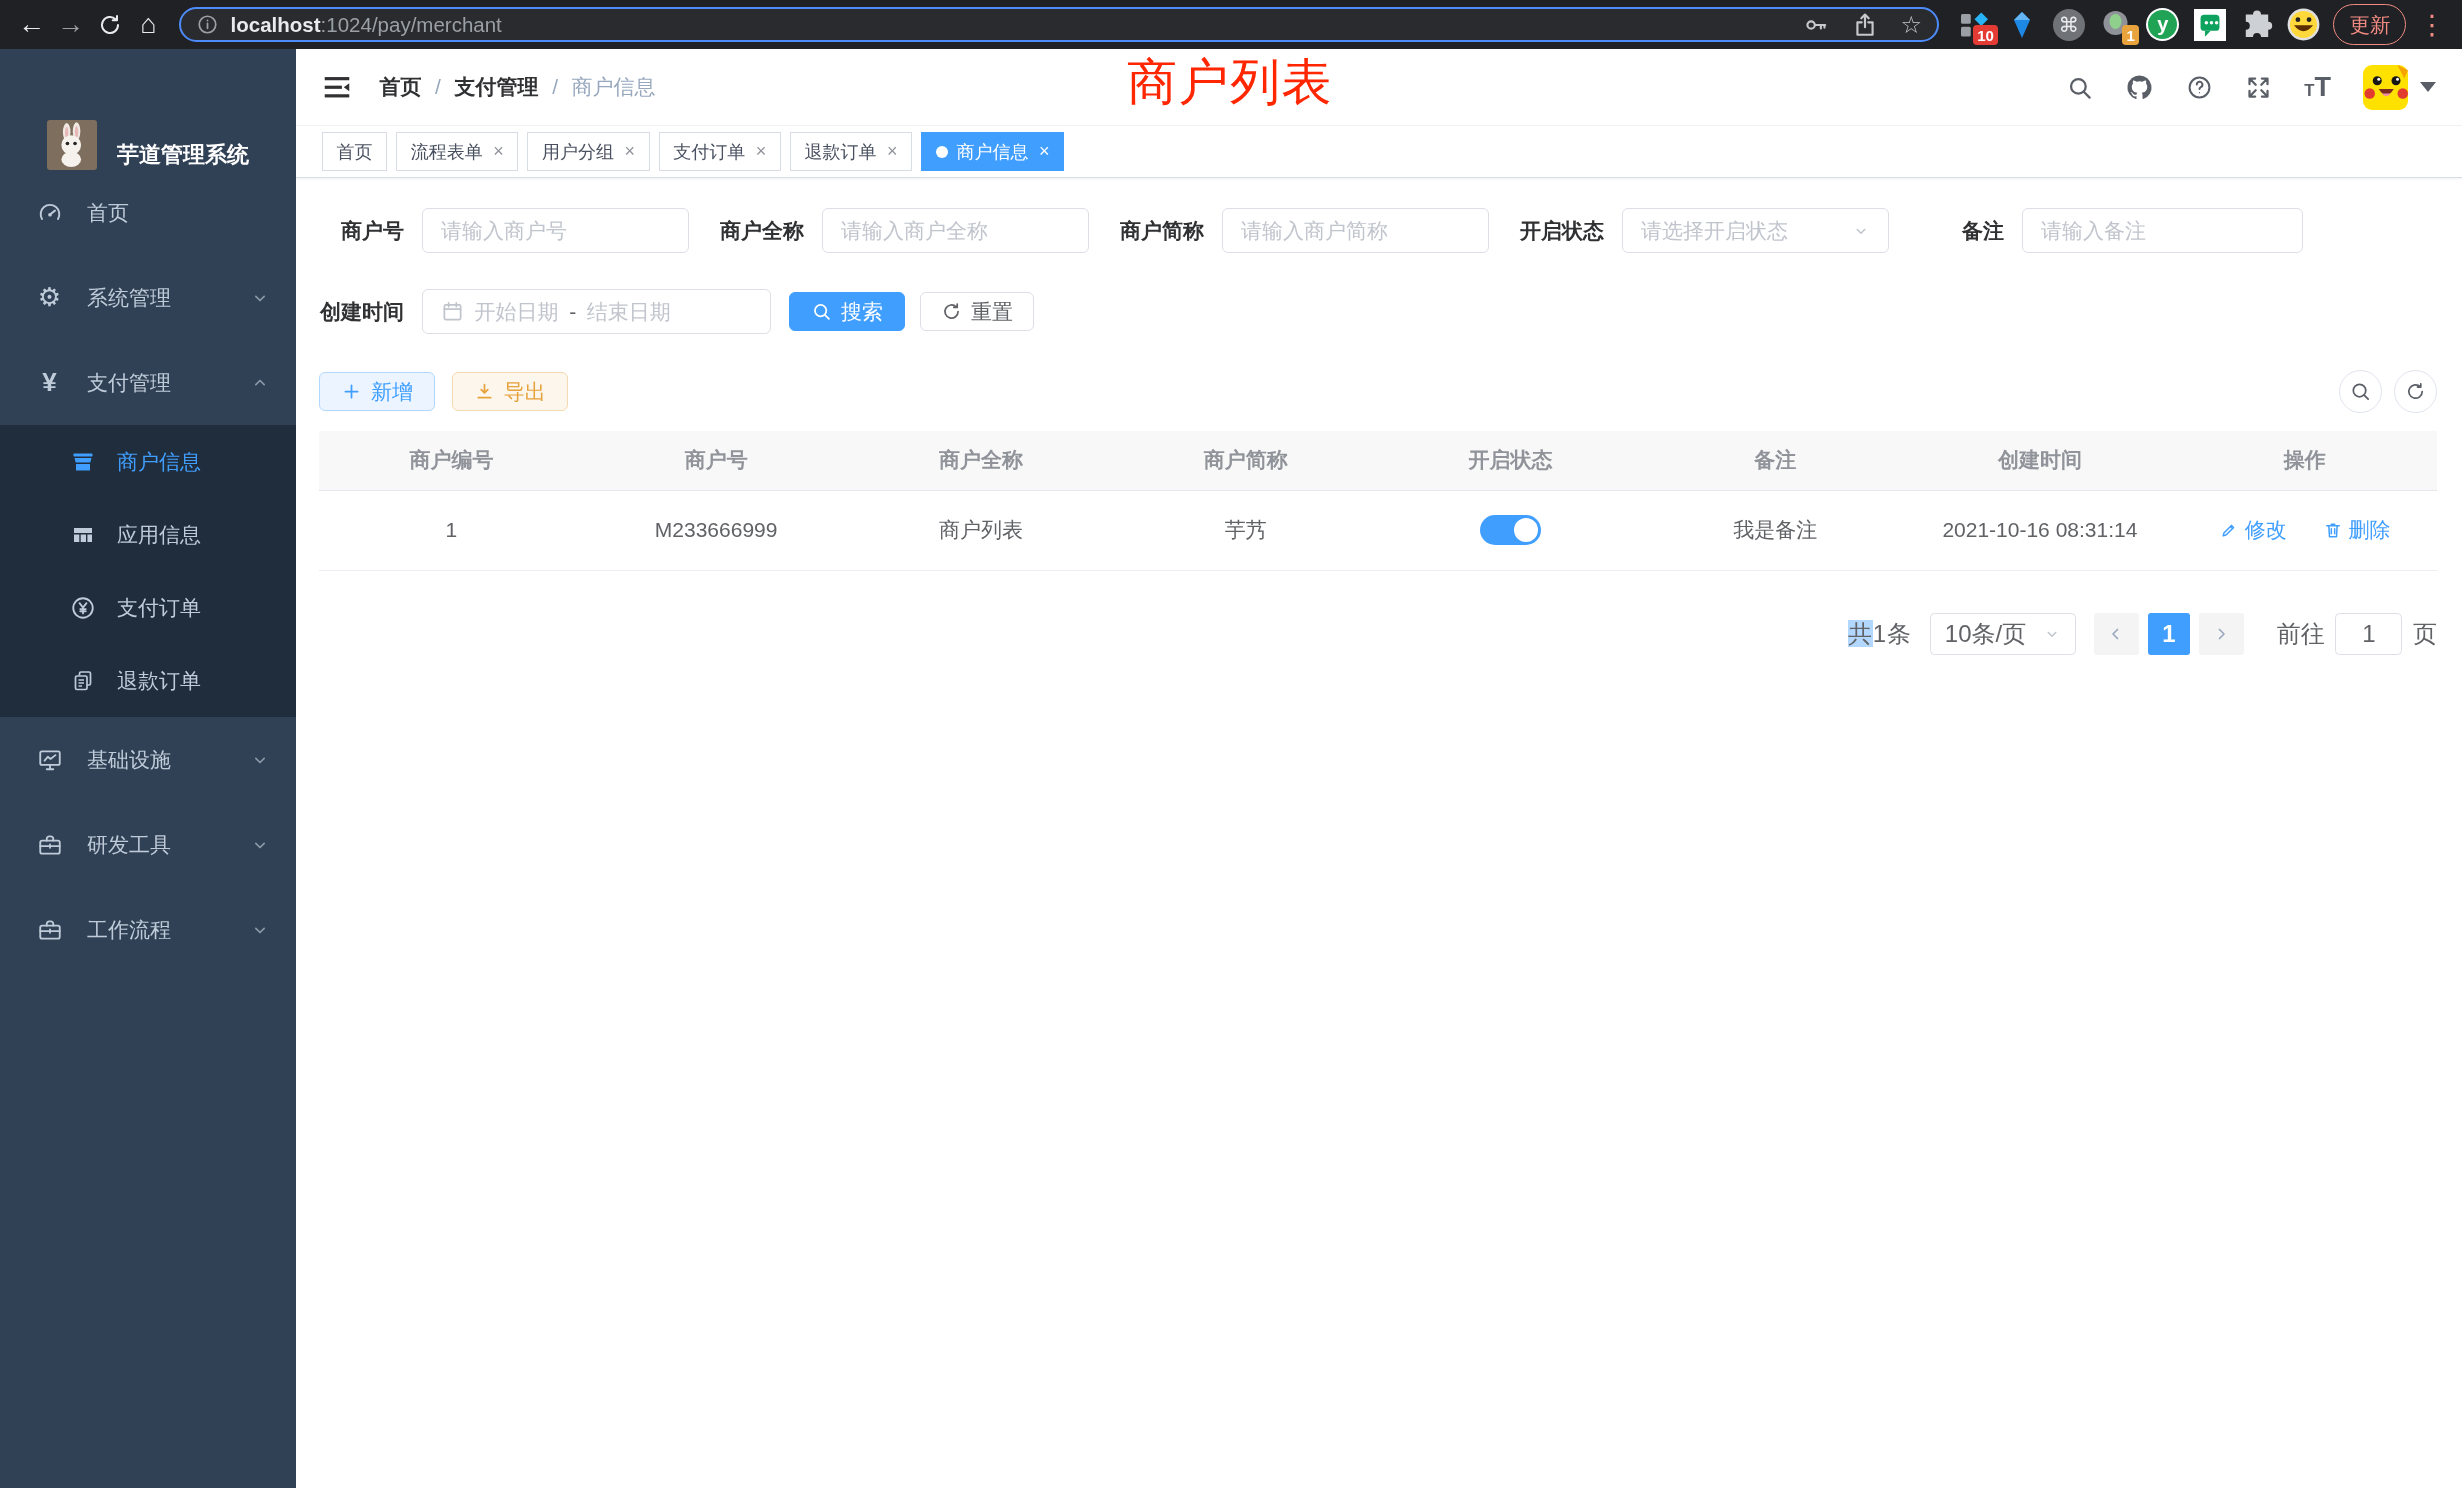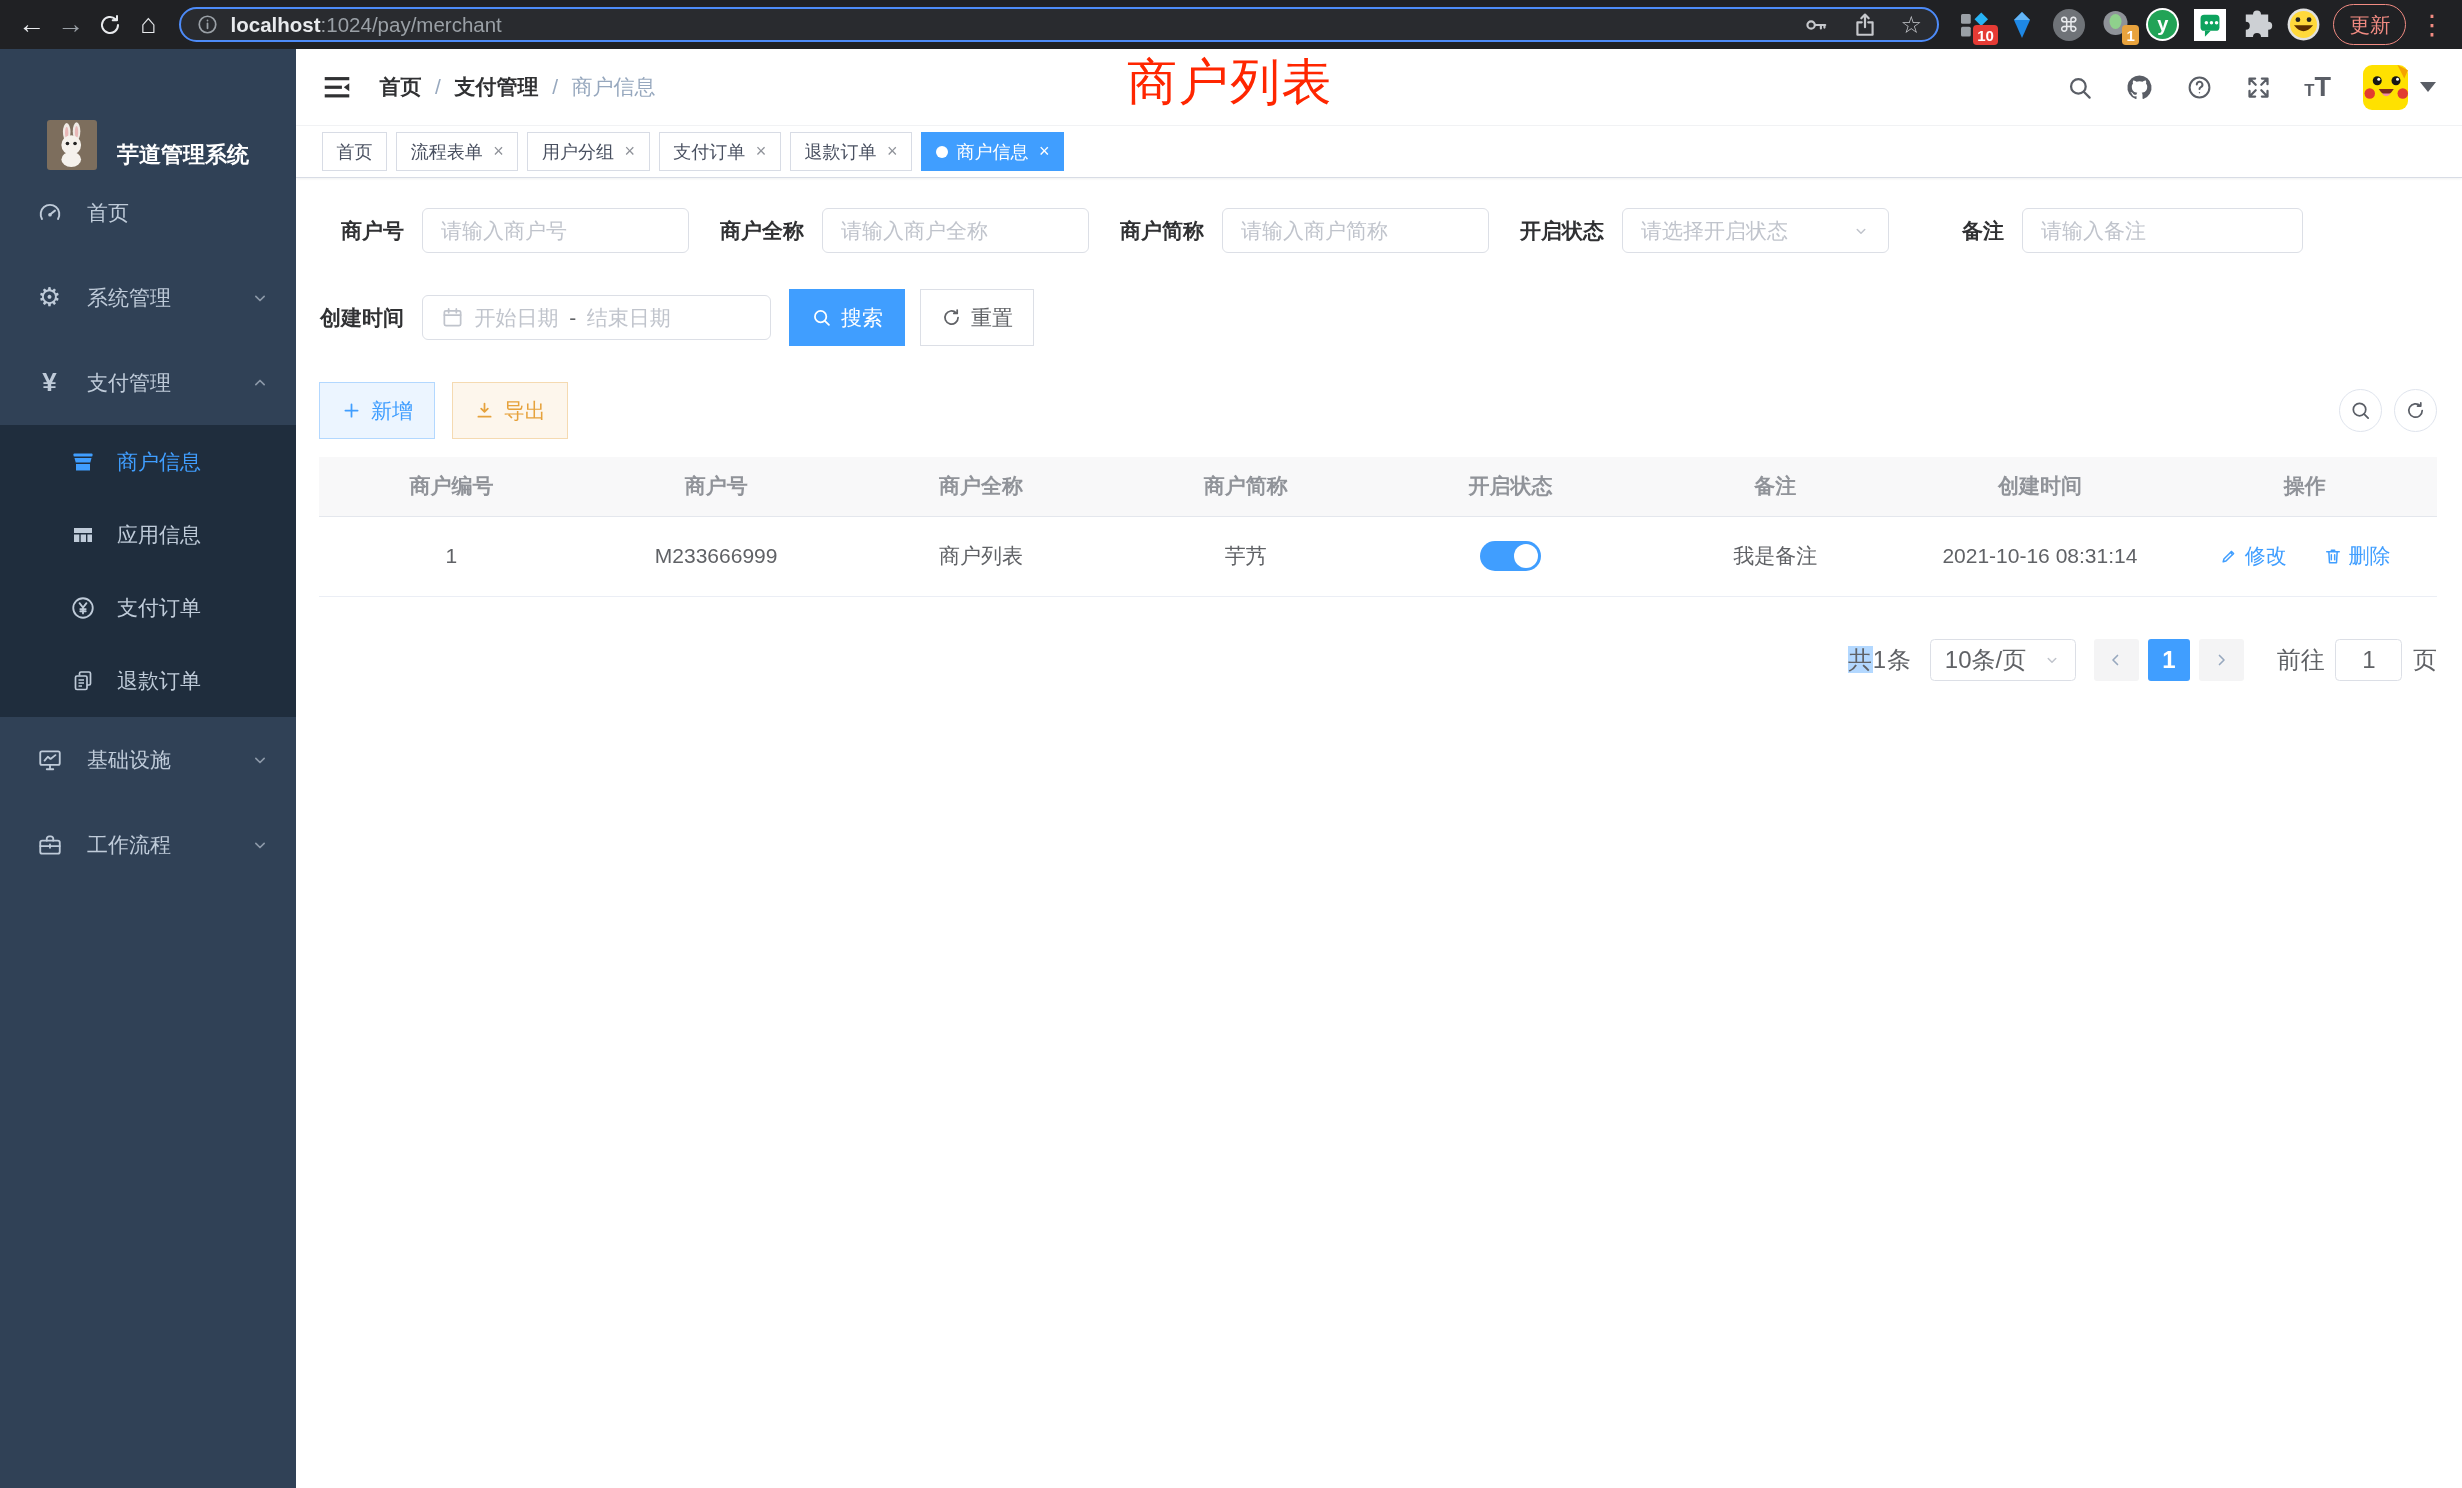--- a/index.html
+++ b/index.html
@@ -86,21 +86,21 @@
   .flabel { width:85px; text-align:right; font-size:21px; color:#303133; font-weight:600;
             margin-right:18px; white-space:nowrap; flex-shrink:0; }
   .finput { height:45px; border:0.8px solid #dcdfe6; border-radius:6px; background:#fff;
             display:flex; align-items:center; padding:0 18px; font-size:21px; }
   .ph { color:#c0c4cc; white-space:nowrap; }
   .w352 { width:267px; } .w370 { width:281px; } .w460 { width:349px; }
   .sel-caret { margin-left:auto; color:#c0c4cc; }
   .date-input .ph { margin:0 10.6px; }
   .cal-icon { color:#c0c4cc; }
 
-  .btn { height:57px; border-radius:0; font-size:21px; display:inline-flex; align-items:center;
+  .btn { height:39px; border-radius:6px; font-size:21px; display:inline-flex; align-items:center;
          justify-content:flex-end; gap:9px; cursor:pointer; white-space:nowrap; }
   .btn-primary { background:#409eff; border:0.8px solid #409eff; color:#fff; padding:0 21px; margin-left:18px; }
   .btn-plain   { background:#fff; border:0.8px solid #dcdfe6; color:#606266; padding:0 20px; margin-left:15px; }
   .btn-add     { background:#ecf5ff; border:0.8px solid #b3d8ff; color:#409eff; padding:16px 21px; }
   .btn-export  { background:#fdf6ec; border:0.8px solid #f5dab1; color:#e6a23c; padding:0 21px; margin-left:16.7px; }
 
   .action-row { display:flex; align-items:center; margin-bottom:18px; }
   .circle-btns { margin-left:auto; display:flex; gap:12px; }
   .circle-btn { width:43px; height:43px; border-radius:50%; border:0.8px solid #dfe4ed; background:#fff;
                 display:flex; align-items:center; justify-content:center; color:#5a5e66; cursor:pointer; }
@@ -337,20 +337,34 @@
           </svg>
       </span>
       <span class="mi-label">基础设施</span>
       <span class="chev">
         <svg width="20" height="20" viewBox="0 0 24 24" fill="none" stroke="currentColor" stroke-width="2" stroke-linecap="round" stroke-linejoin="round">
             <path d="M7 10l5 5 5-5"></path>
           </svg>
       </span>
     </div>
 
+    <div class="menu-item">
+      <span class="mi-icon">
+        <svg width="26" height="26" viewBox="0 0 24 24" fill="none" stroke="currentColor" stroke-width="1.7" stroke-linecap="round" stroke-linejoin="round">
+            <rect x="3" y="8" width="18" height="12" rx="1.8"></rect>
+            <path d="M9 8V6.2A2.2 2.2 0 0 1 11.2 4h1.6A2.2 2.2 0 0 1 15 6.2V8M3 13h18M12 11.5v3"></path>
+          </svg>
+      </span>
+      <span class="mi-label">研发工具</span>
+      <span class="chev">
+        <svg width="20" height="20" viewBox="0 0 24 24" fill="none" stroke="currentColor" stroke-width="2" stroke-linecap="round" stroke-linejoin="round">
+            <path d="M7 10l5 5 5-5"></path>
+          </svg>
+      </span>
+    </div>
 
     <div class="menu-item">
       <span class="mi-icon">
         <svg width="26" height="26" viewBox="0 0 24 24" fill="none" stroke="currentColor" stroke-width="1.7" stroke-linecap="round" stroke-linejoin="round">
             <rect x="3" y="8" width="18" height="12" rx="1.8"></rect>
             <path d="M9 8V6.2A2.2 2.2 0 0 1 11.2 4h1.6A2.2 2.2 0 0 1 15 6.2V8M3 13h18M12 11.5v3"></path>
           </svg>
       </span>
       <span class="mi-label">工作流程</span>
       <span class="chev">

